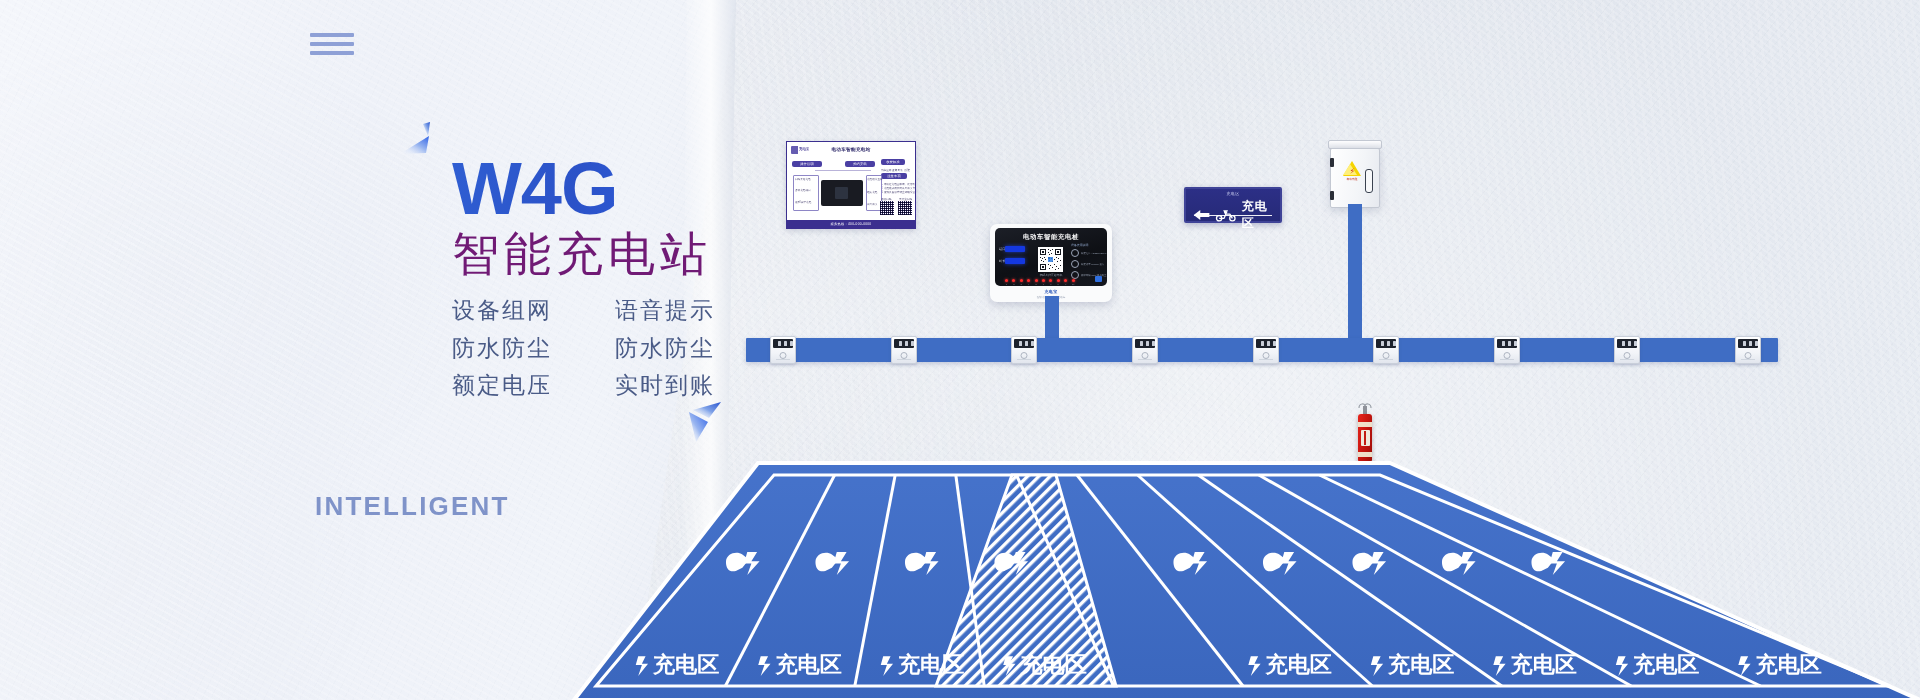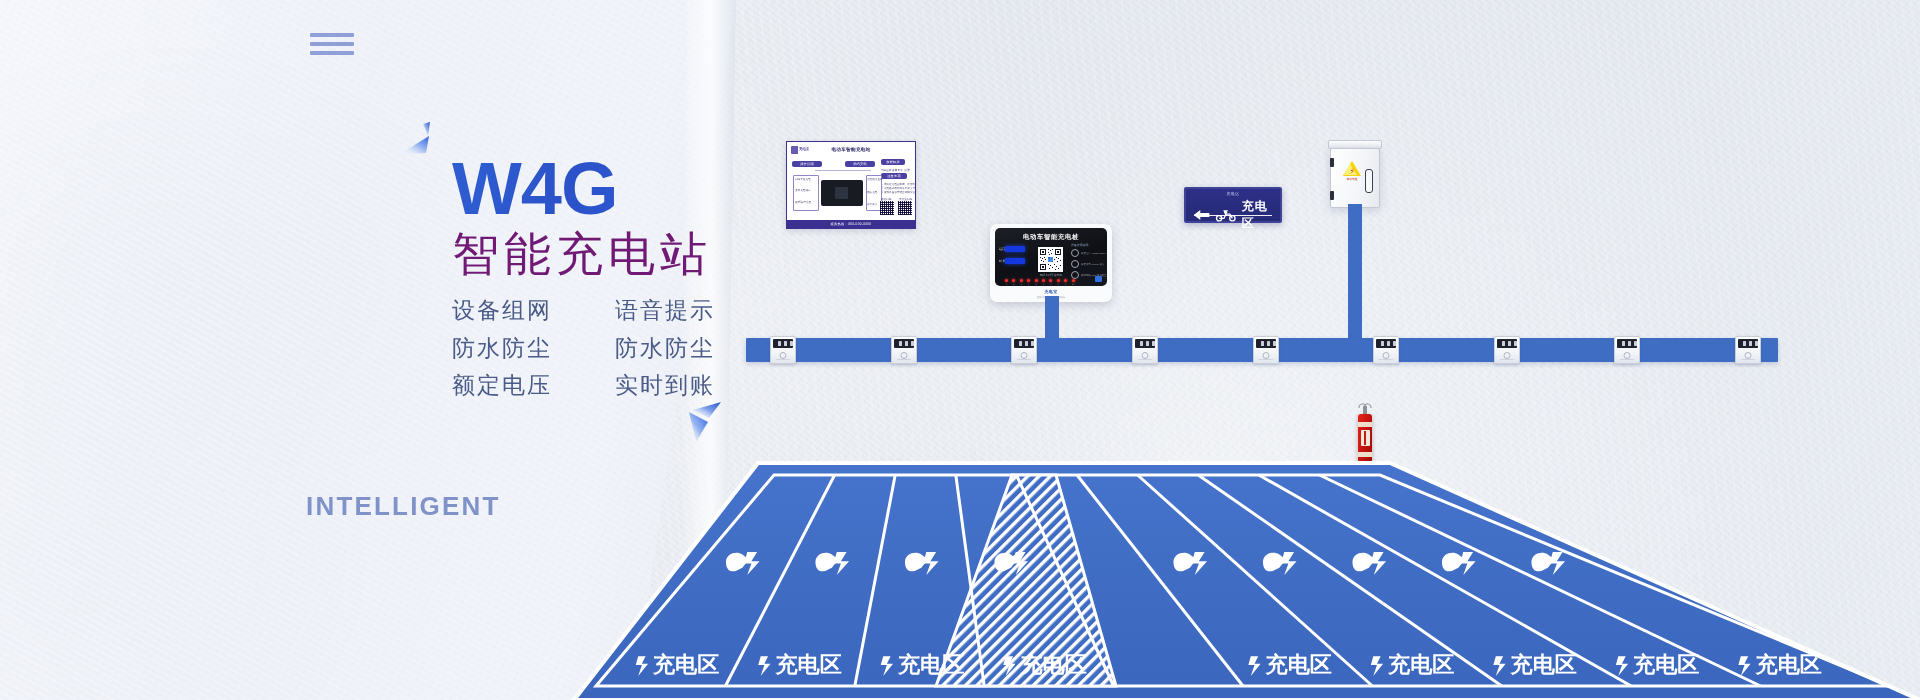--- a/index.html
+++ b/index.html
@@ -63,21 +63,21 @@
     letter-spacing:5px;font-weight:300;
     font-family:"DejaVu Sans","Liberation Sans",sans-serif;}
 
   
   .features{position:absolute;left:452px;top:295px;width:300px;
     display:grid;grid-template-columns:auto auto;column-gap:26px;row-gap:6px;}
   .feat{font-size:23px;color:#4a5b87;letter-spacing:2px;line-height:1.38;white-space:nowrap;
     font-family:"DejaVu Sans","Liberation Sans",sans-serif;}
 
   
-  .english{position:absolute;left:306px;top:489px;color:#7f93c9;font-weight:bold;
+  .english{position:absolute;left:315px;top:489px;color:#7f93c9;font-weight:bold;
     font-size:26px;letter-spacing:2.2px;line-height:1.35;}
 
   
   .deco{position:absolute;pointer-events:none;}
   .deco svg{display:block;}
 
   
   .scene{position:absolute;left:560px;top:0;width:1360px;height:700px;}
 
   

